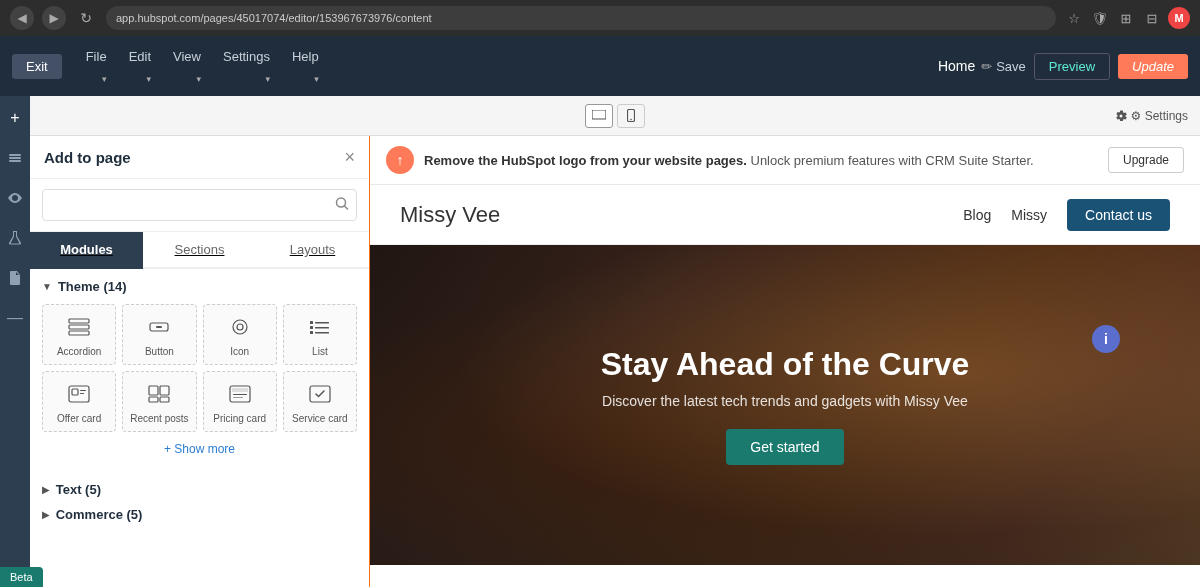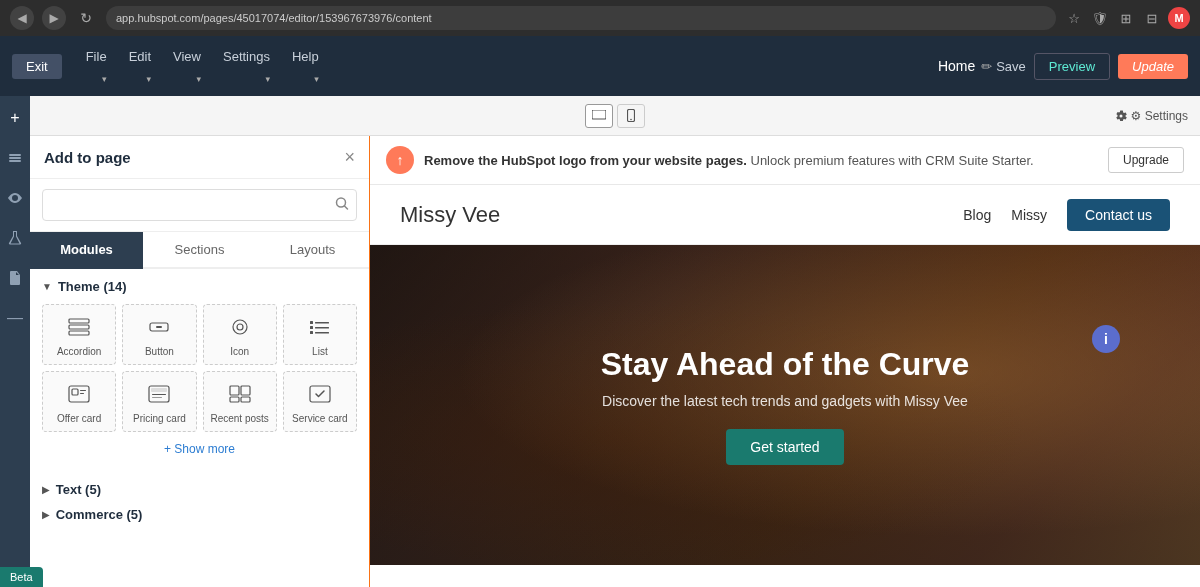--- a/index.html
+++ b/index.html
@@ -264,20 +264,21 @@
       top: 50%;
       transform: translateY(-50%);
       color: #888;
       font-size: 14px;
     }
 
     
     .panel-tabs {
       display: flex;
       border-bottom: 2px solid #eee;
+      text-decoration: underline;
     }
     .panel-tab {
       flex: 1;
       padding: 10px;
       text-align: center;
       font-size: 13px;
       color: #666;
       cursor: pointer;
       border-bottom: 2px solid transparent;
       margin-bottom: -2px;
@@ -715,38 +716,38 @@
                       <rect x="5" y="5" width="6" height="6" stroke="#555" stroke-width="1.2" rx="1"></rect>
                       <rect x="13" y="6" width="6" height="1" fill="#555" rx="0.5"></rect>
                       <rect x="13" y="9" width="4" height="1" fill="#555" rx="0.5"></rect>
                     </svg>
                 </div>
                 <span class="module-label">Offer card</span>
               </div>
               <div class="module-item">
                 <div class="module-icon">
                   <svg width="24" height="20" viewBox="0 0 24 20" fill="none">
+                      <rect x="2" y="2" width="9" height="9" rx="1" stroke="#555" stroke-width="1.2"></rect>
+                      <rect x="13" y="2" width="9" height="9" rx="1" stroke="#555" stroke-width="1.2"></rect>
+                      <rect x="2" y="13" width="9" height="5" rx="1" stroke="#555" stroke-width="1.2"></rect>
+                      <rect x="13" y="13" width="9" height="5" rx="1" stroke="#555" stroke-width="1.2"></rect>
+                    </svg>
+                </div>
+                <span class="module-label">Recent posts</span>
+              </div>
+              <div class="module-item">
+                <div class="module-icon">
+                  <svg width="24" height="20" viewBox="0 0 24 20" fill="none">
                       <rect x="2" y="2" width="20" height="16" rx="2" stroke="#555" stroke-width="1.2"></rect>
                       <rect x="4" y="4" width="16" height="4" rx="1" fill="#ddd"></rect>
                       <rect x="5" y="10" width="14" height="1" fill="#555" rx="0.5"></rect>
                       <rect x="5" y="13" width="10" height="1" fill="#999" rx="0.5"></rect>
                     </svg>
                 </div>
                 <span class="module-label">Pricing card</span>
-              </div>
-              <div class="module-item">
-                <div class="module-icon">
-                  <svg width="24" height="20" viewBox="0 0 24 20" fill="none">
-                      <rect x="2" y="2" width="9" height="9" rx="1" stroke="#555" stroke-width="1.2"></rect>
-                      <rect x="13" y="2" width="9" height="9" rx="1" stroke="#555" stroke-width="1.2"></rect>
-                      <rect x="2" y="13" width="9" height="5" rx="1" stroke="#555" stroke-width="1.2"></rect>
-                      <rect x="13" y="13" width="9" height="5" rx="1" stroke="#555" stroke-width="1.2"></rect>
-                    </svg>
-                </div>
-                <span class="module-label">Recent posts</span>
               </div>
               <div class="module-item">
                 <div class="module-icon">
                   <svg width="24" height="20" viewBox="0 0 24 20" fill="none">
                       <rect x="2" y="2" width="20" height="16" rx="2" stroke="#555" stroke-width="1.2"></rect>
                       <path d="M8 10l2.5 2.5L16 7" stroke="#555" stroke-width="1.5" stroke-linecap="round" stroke-linejoin="round"></path>
                     </svg>
                 </div>
                 <span class="module-label">Service card</span>
               </div>

